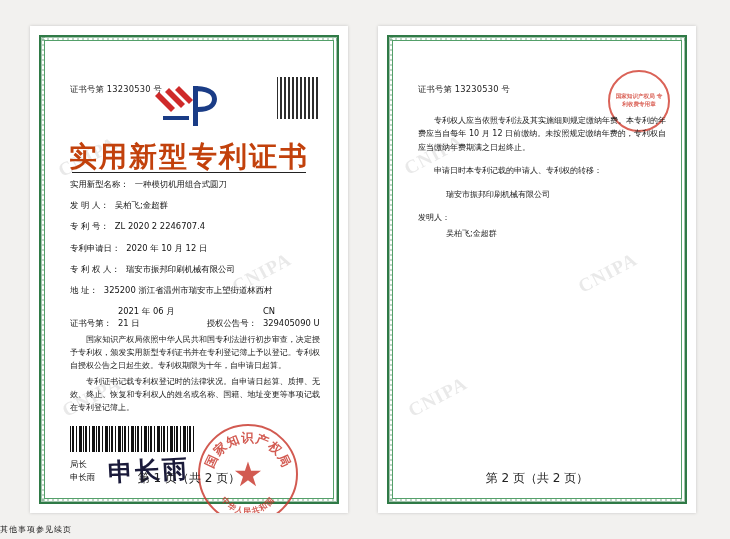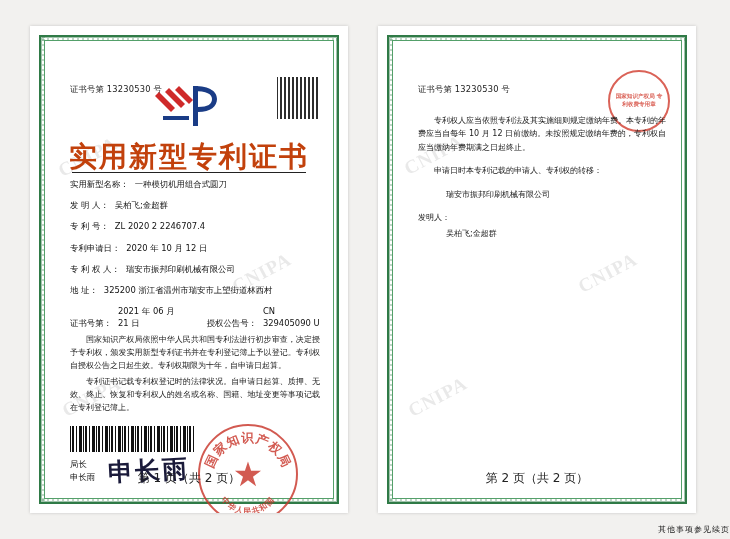--- a/index.html
+++ b/index.html
@@ -262,25 +262,24 @@
   .right-text p {
     margin: 0 0 10px 0;
     text-indent: 16px;
   }
   .right-text p.noindent { text-indent: 0; }
   .right-text .indent1 { padding-left: 28px; }
   .bottom-note {
     position: absolute;
     left: 0; right: 0;
     bottom: 4px;
-    text-align: right;
+    text-align: left;
     font-size: 8px;
     color: #222;
     letter-spacing: 1px;
-    padding-left: 19px;
   }
 </style>
 </head>
 <body>
 
 <div class="page-wrap">
 
   <div class="cert left">
     <div class="border-outer"></div>
     <div class="border-deco"></div>

